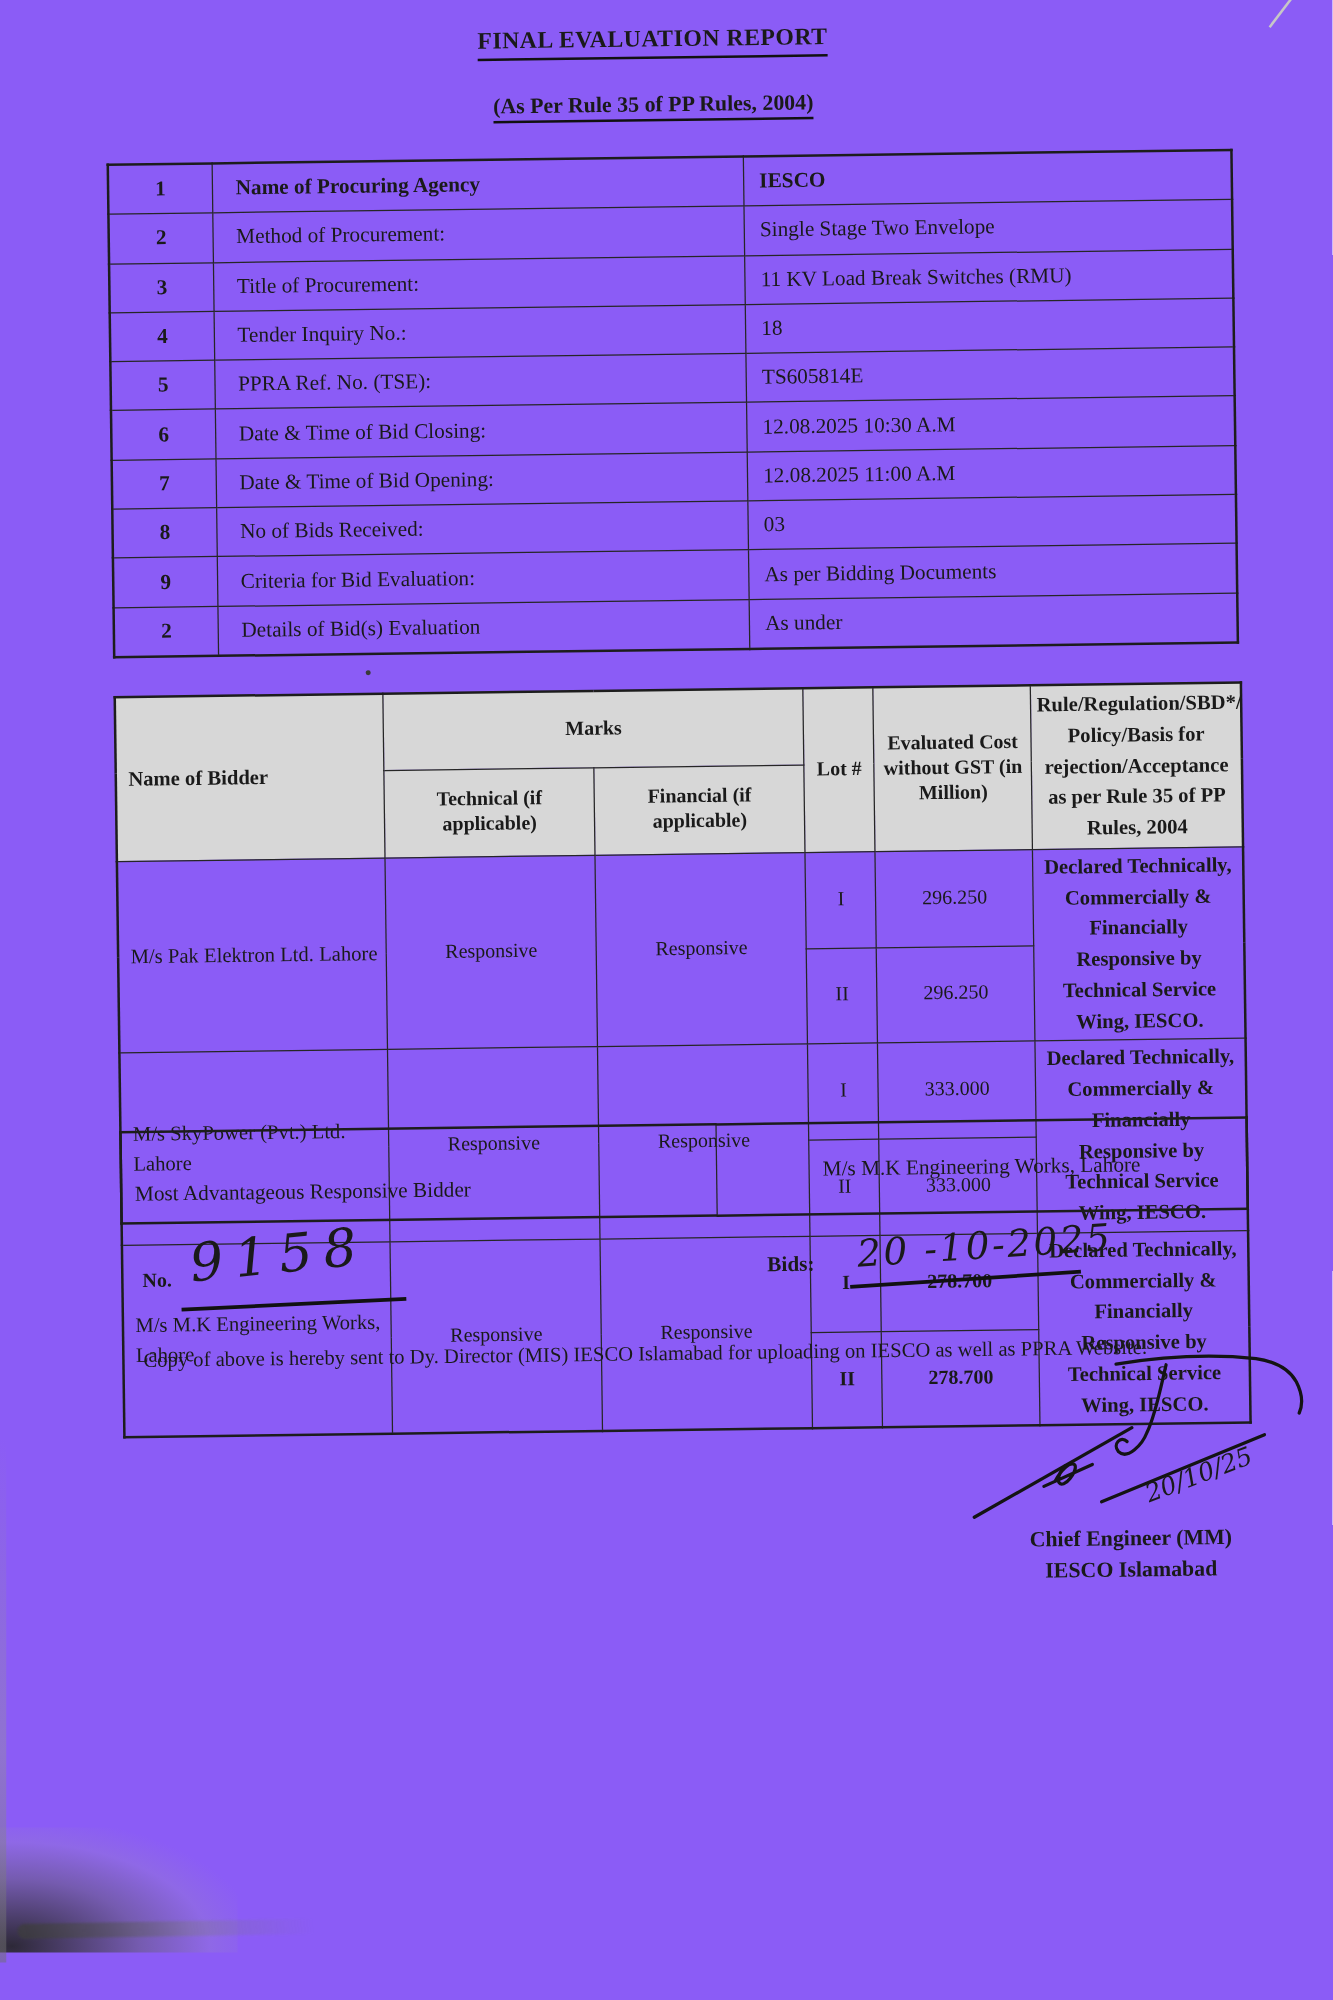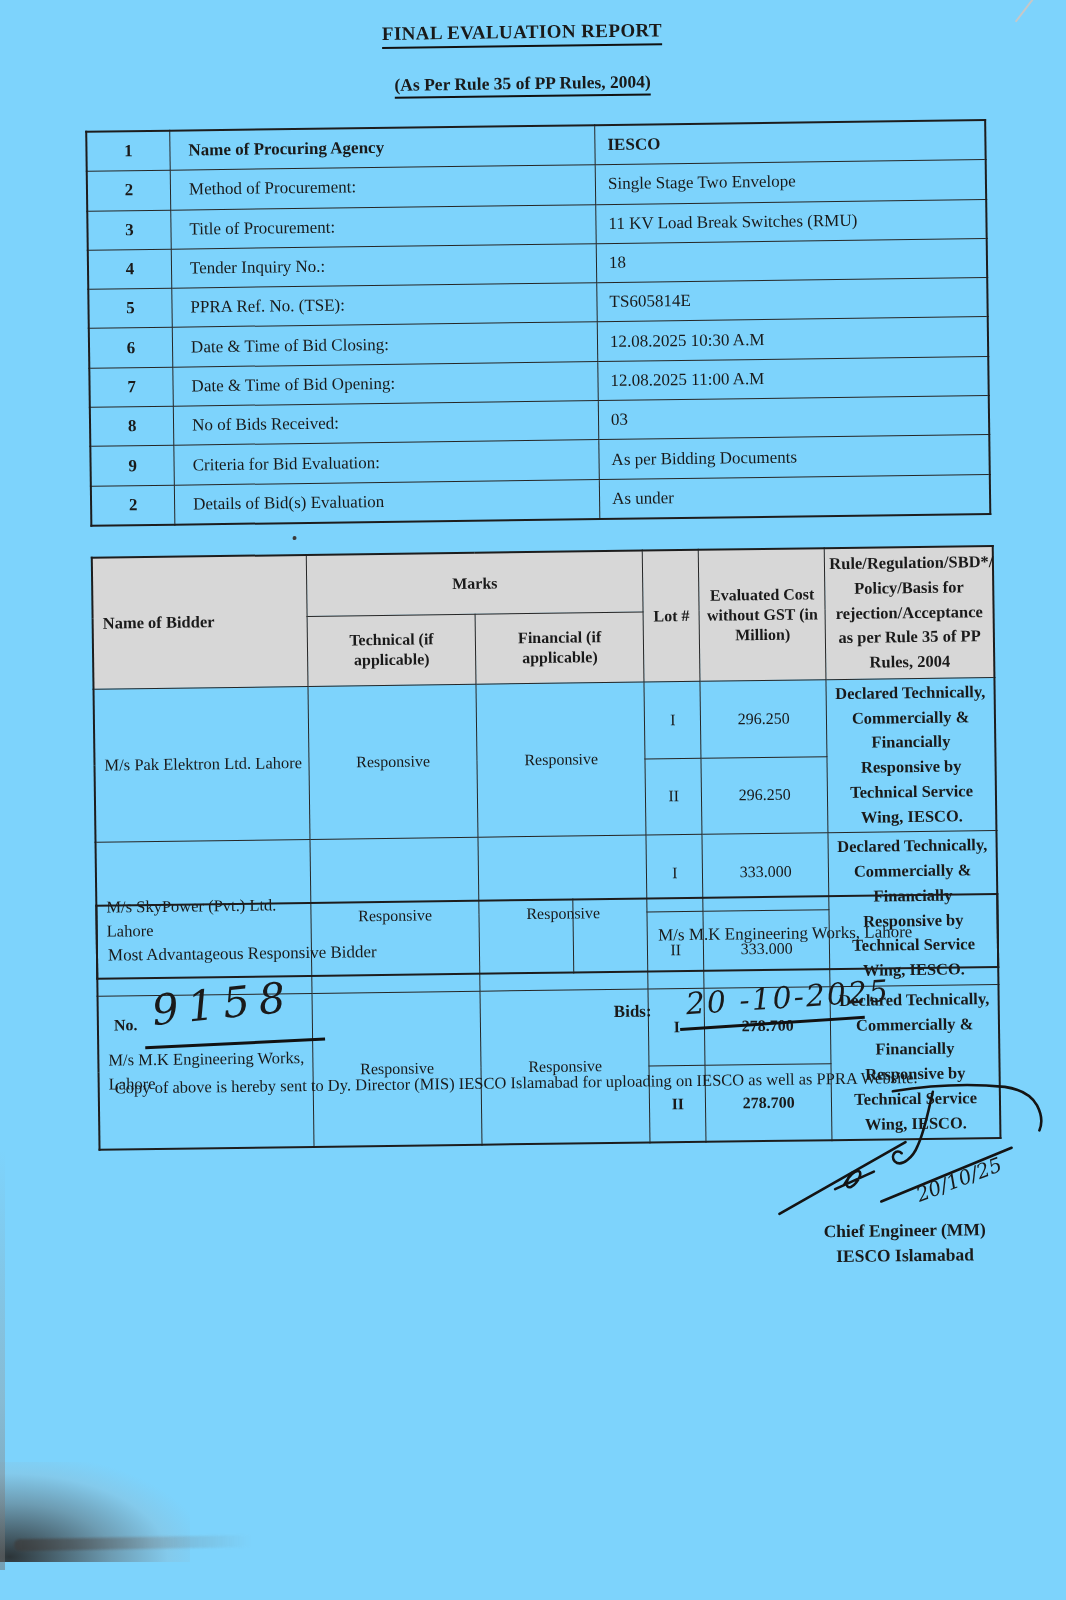--- a/index.html
+++ b/index.html
@@ -1,18 +1,18 @@
 <!DOCTYPE html>
 <html><head>
 <meta charset="utf-8">
 <style>
   html,body{margin:0;padding:0;background:#ffffff;}
   body{width:1066px;height:1600px;position:relative;overflow:hidden;
        font-family:"Liberation Serif", serif;color:#1a1a1a;}
-  .page{position:absolute;inset:0;background:#7dd3fc;text-decoration:underline;}
+  .page{position:absolute;inset:0;background:#8b5cf6;text-decoration:underline;}
   
   .doc{position:absolute;inset:0;transform:rotate(-0.75deg);transform-origin:0 55%;}
 
   .title-wrap{position:absolute;left:0;top:28px;width:1066px;text-align:center;}
   .doc-title{display:inline-block;font-weight:bold;font-size:19px;letter-spacing:.4px;
              border-bottom:2.4px solid #111;padding-bottom:2px;}
   .subtitle-wrap{position:absolute;left:0;top:80px;width:1066px;text-align:center;}
   .doc-subtitle{display:inline-block;font-weight:bold;font-size:17.5px;
              border-bottom:2.2px solid #111;padding-bottom:1px;}
 

